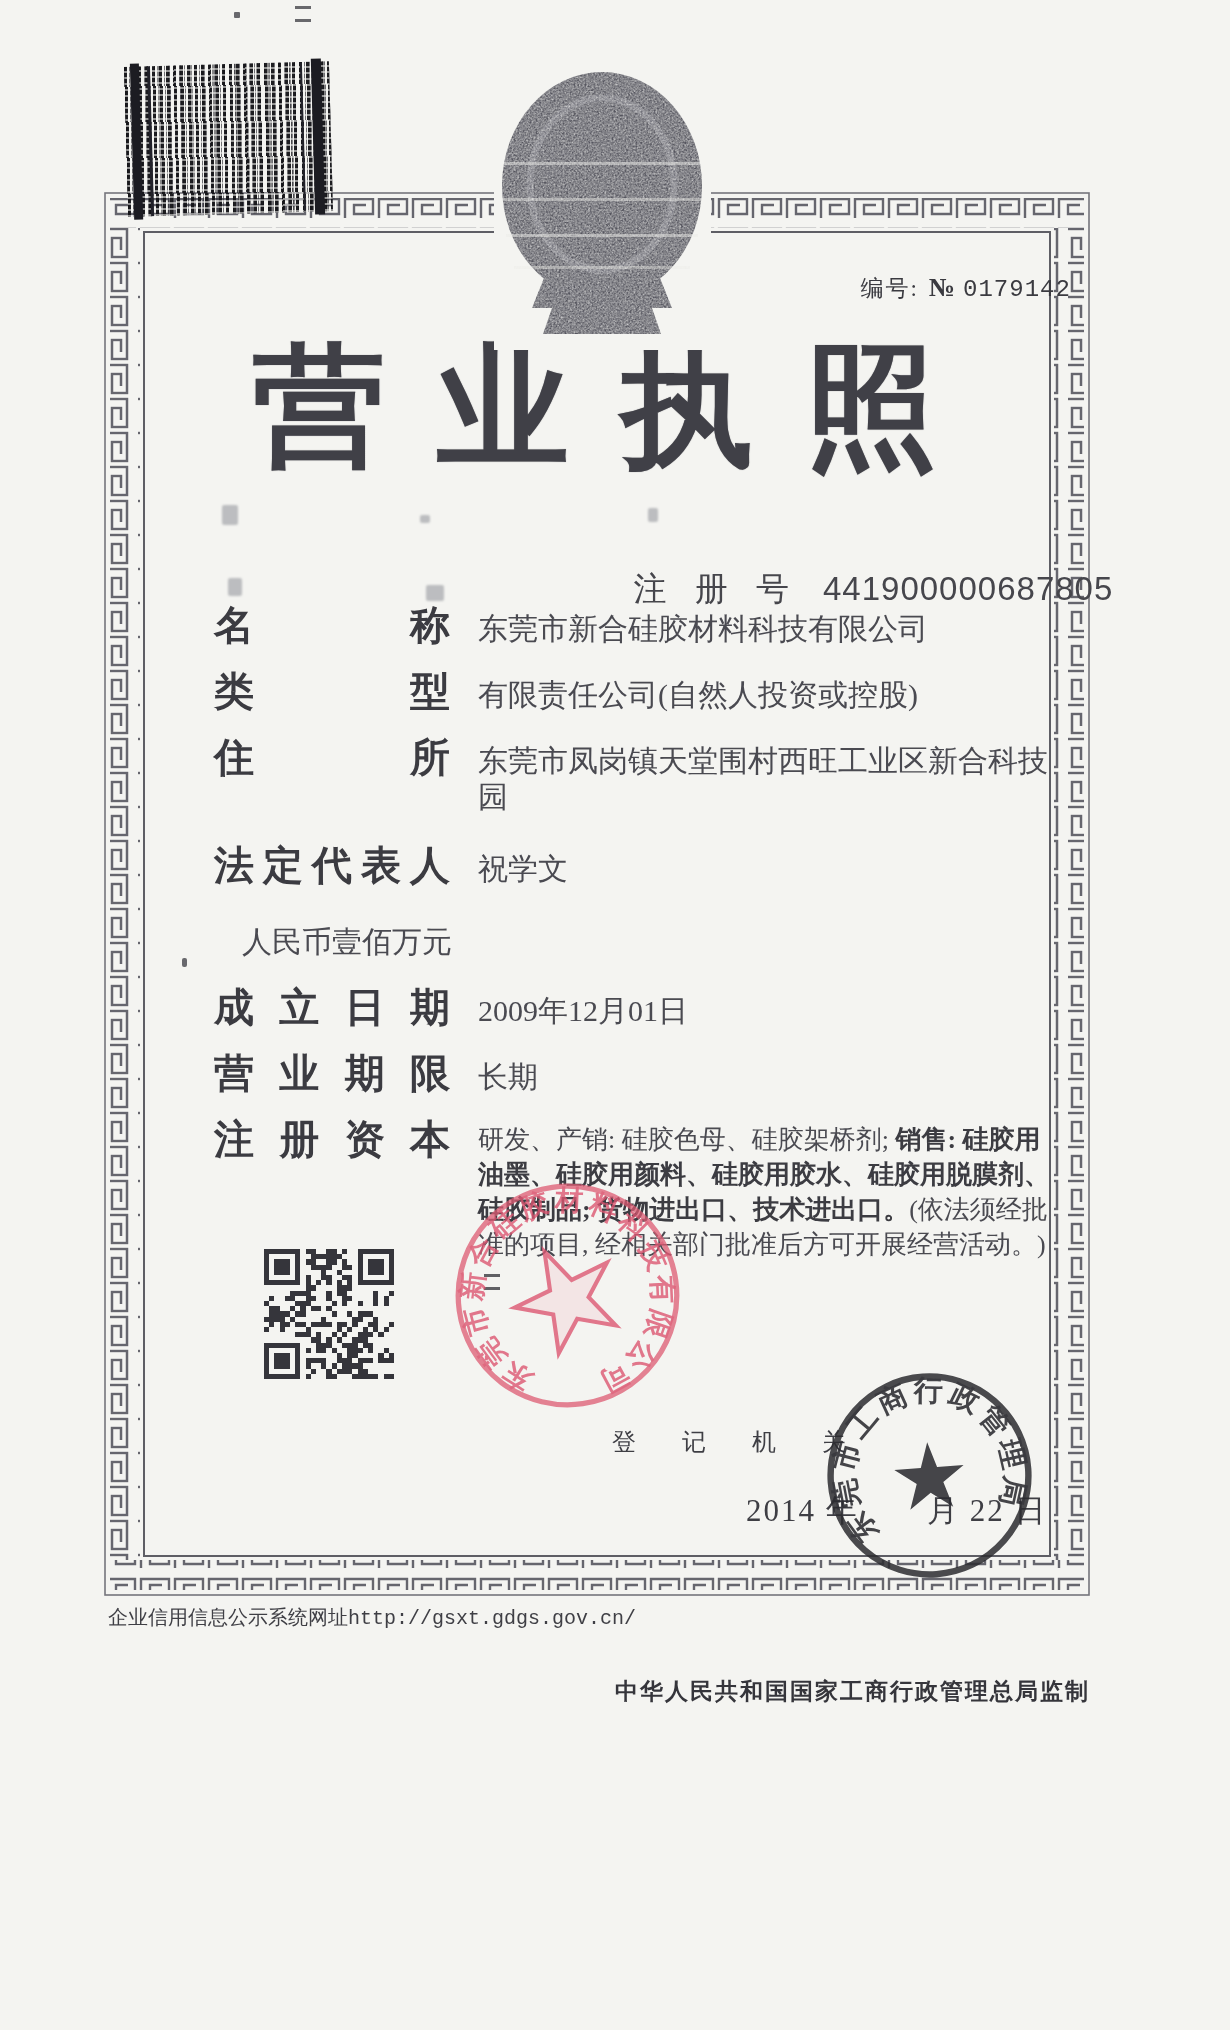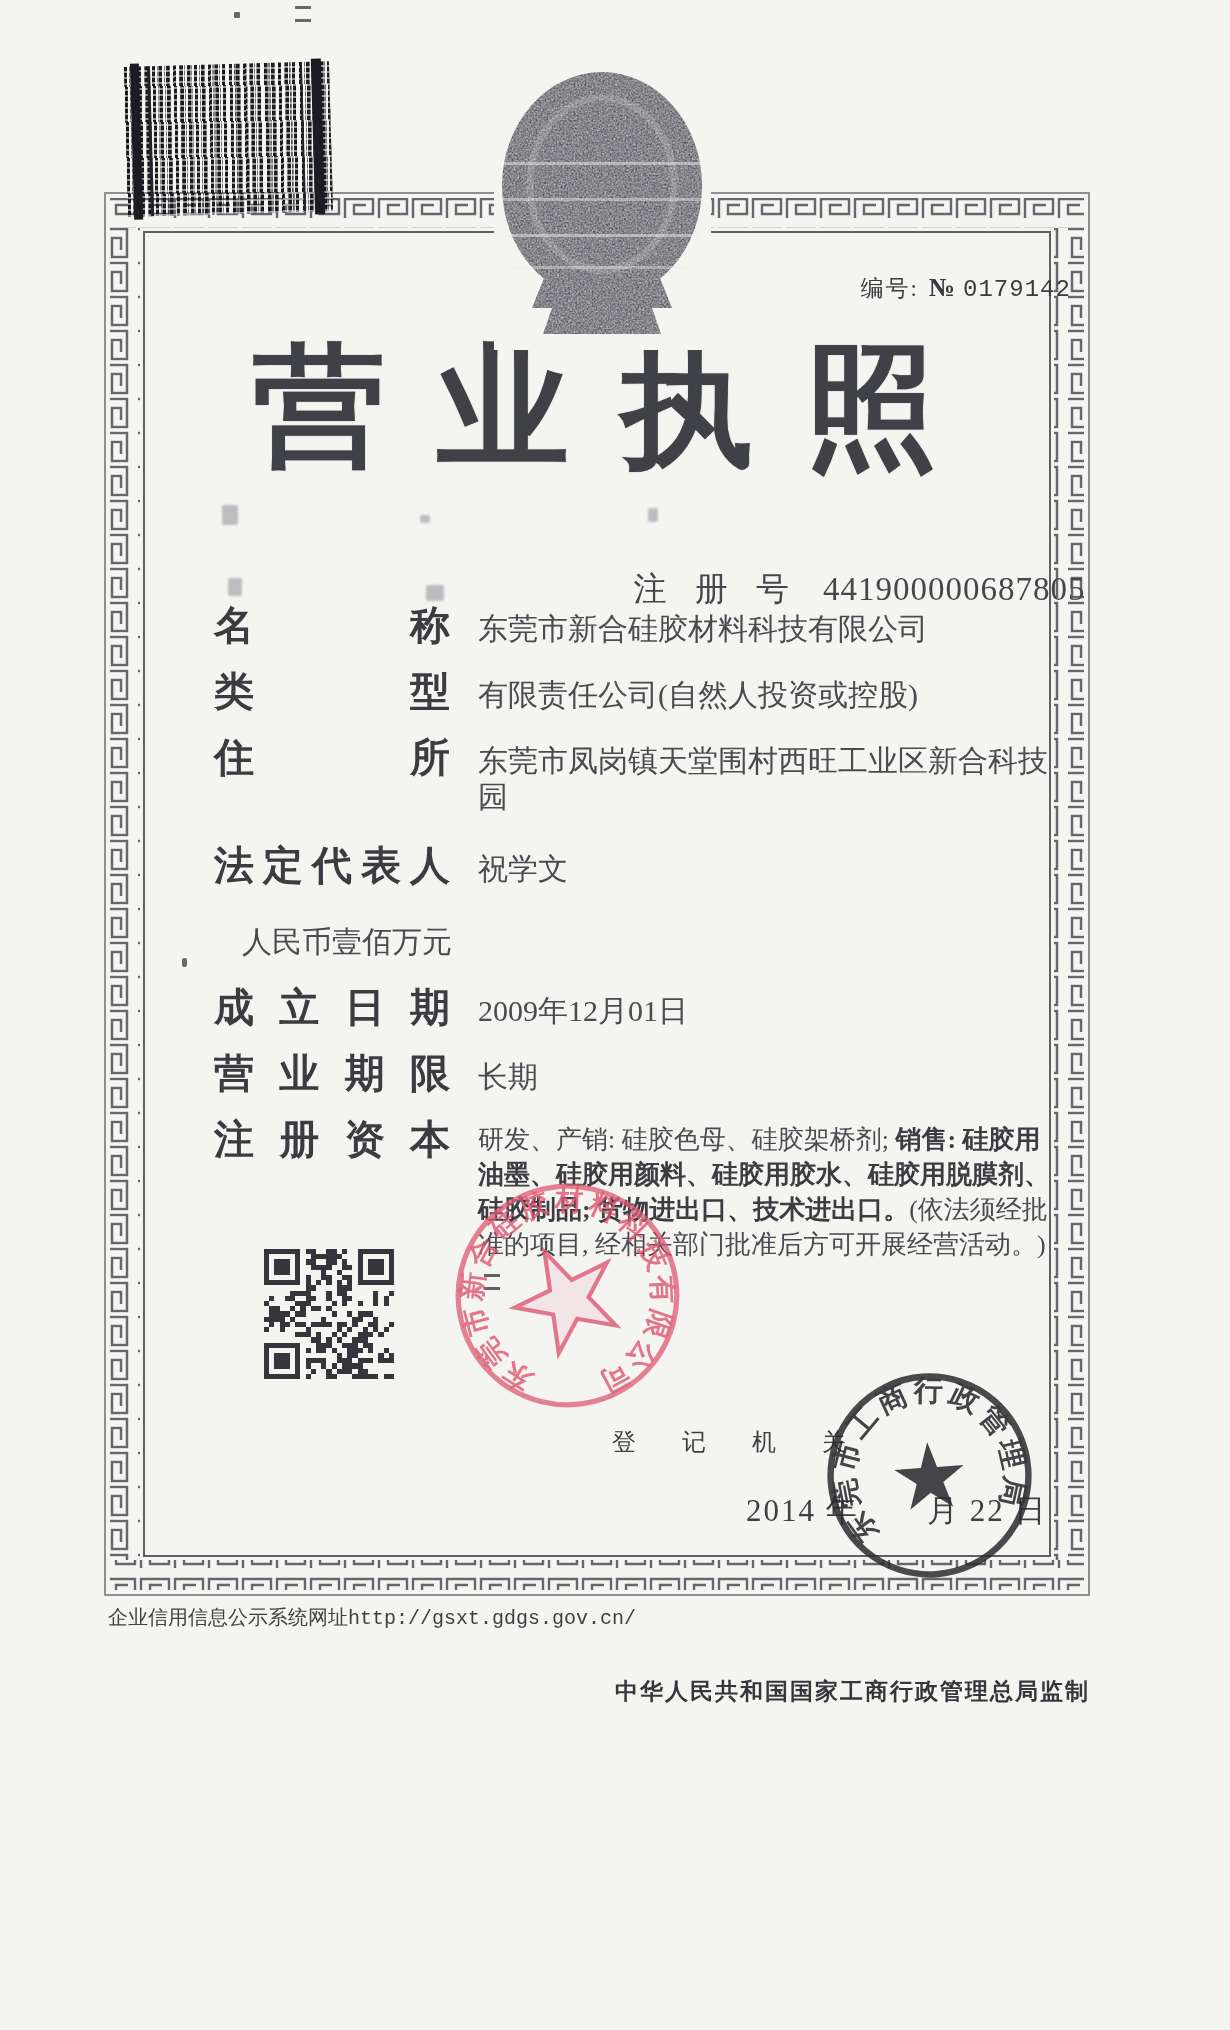--- a/index.html
+++ b/index.html
@@ -30,21 +30,21 @@
   .title{
     left:104px;top:334px;width:982px;text-align:center;
     font-family:"Liberation Sans","DejaVu Sans",sans-serif;
     font-size:132px;font-weight:800;line-height:1.1;
     letter-spacing:52px;text-indent:52px;color:#404047;
     text-shadow:0 0 1px rgba(64,64,71,.6);
   }
   
   .regline{font-size:33px;color:#46464c;white-space:pre;}
   .regline .reglabel{letter-spacing:10px;margin-right:24px;font-weight:500;margin-top:28px;}
-  .regline .regval{font-family:Liberation Serif, serif;letter-spacing:1px;}
+  .regline .regval{font-family:Liberation Sans, sans-serif;letter-spacing:1px;}
   
   .fields{left:214px;top:604px;width:850px;}
   .frow{display:flex;margin-bottom:22px;}
   .frow:nth-child(3),.frow:nth-child(4){margin-bottom:29px;}
   .frow:nth-child(5){margin-bottom:26px;}
   .flabel{
     width:236px;min-width:236px;font-size:40px;font-weight:600;color:#3b3b41;
     text-align:justify;text-align-last:justify;line-height:44px;
   }
   .fvalue{font-size:30px;color:#4a4a51;padding-top:7px;margin-left:28px;line-height:36px;}

